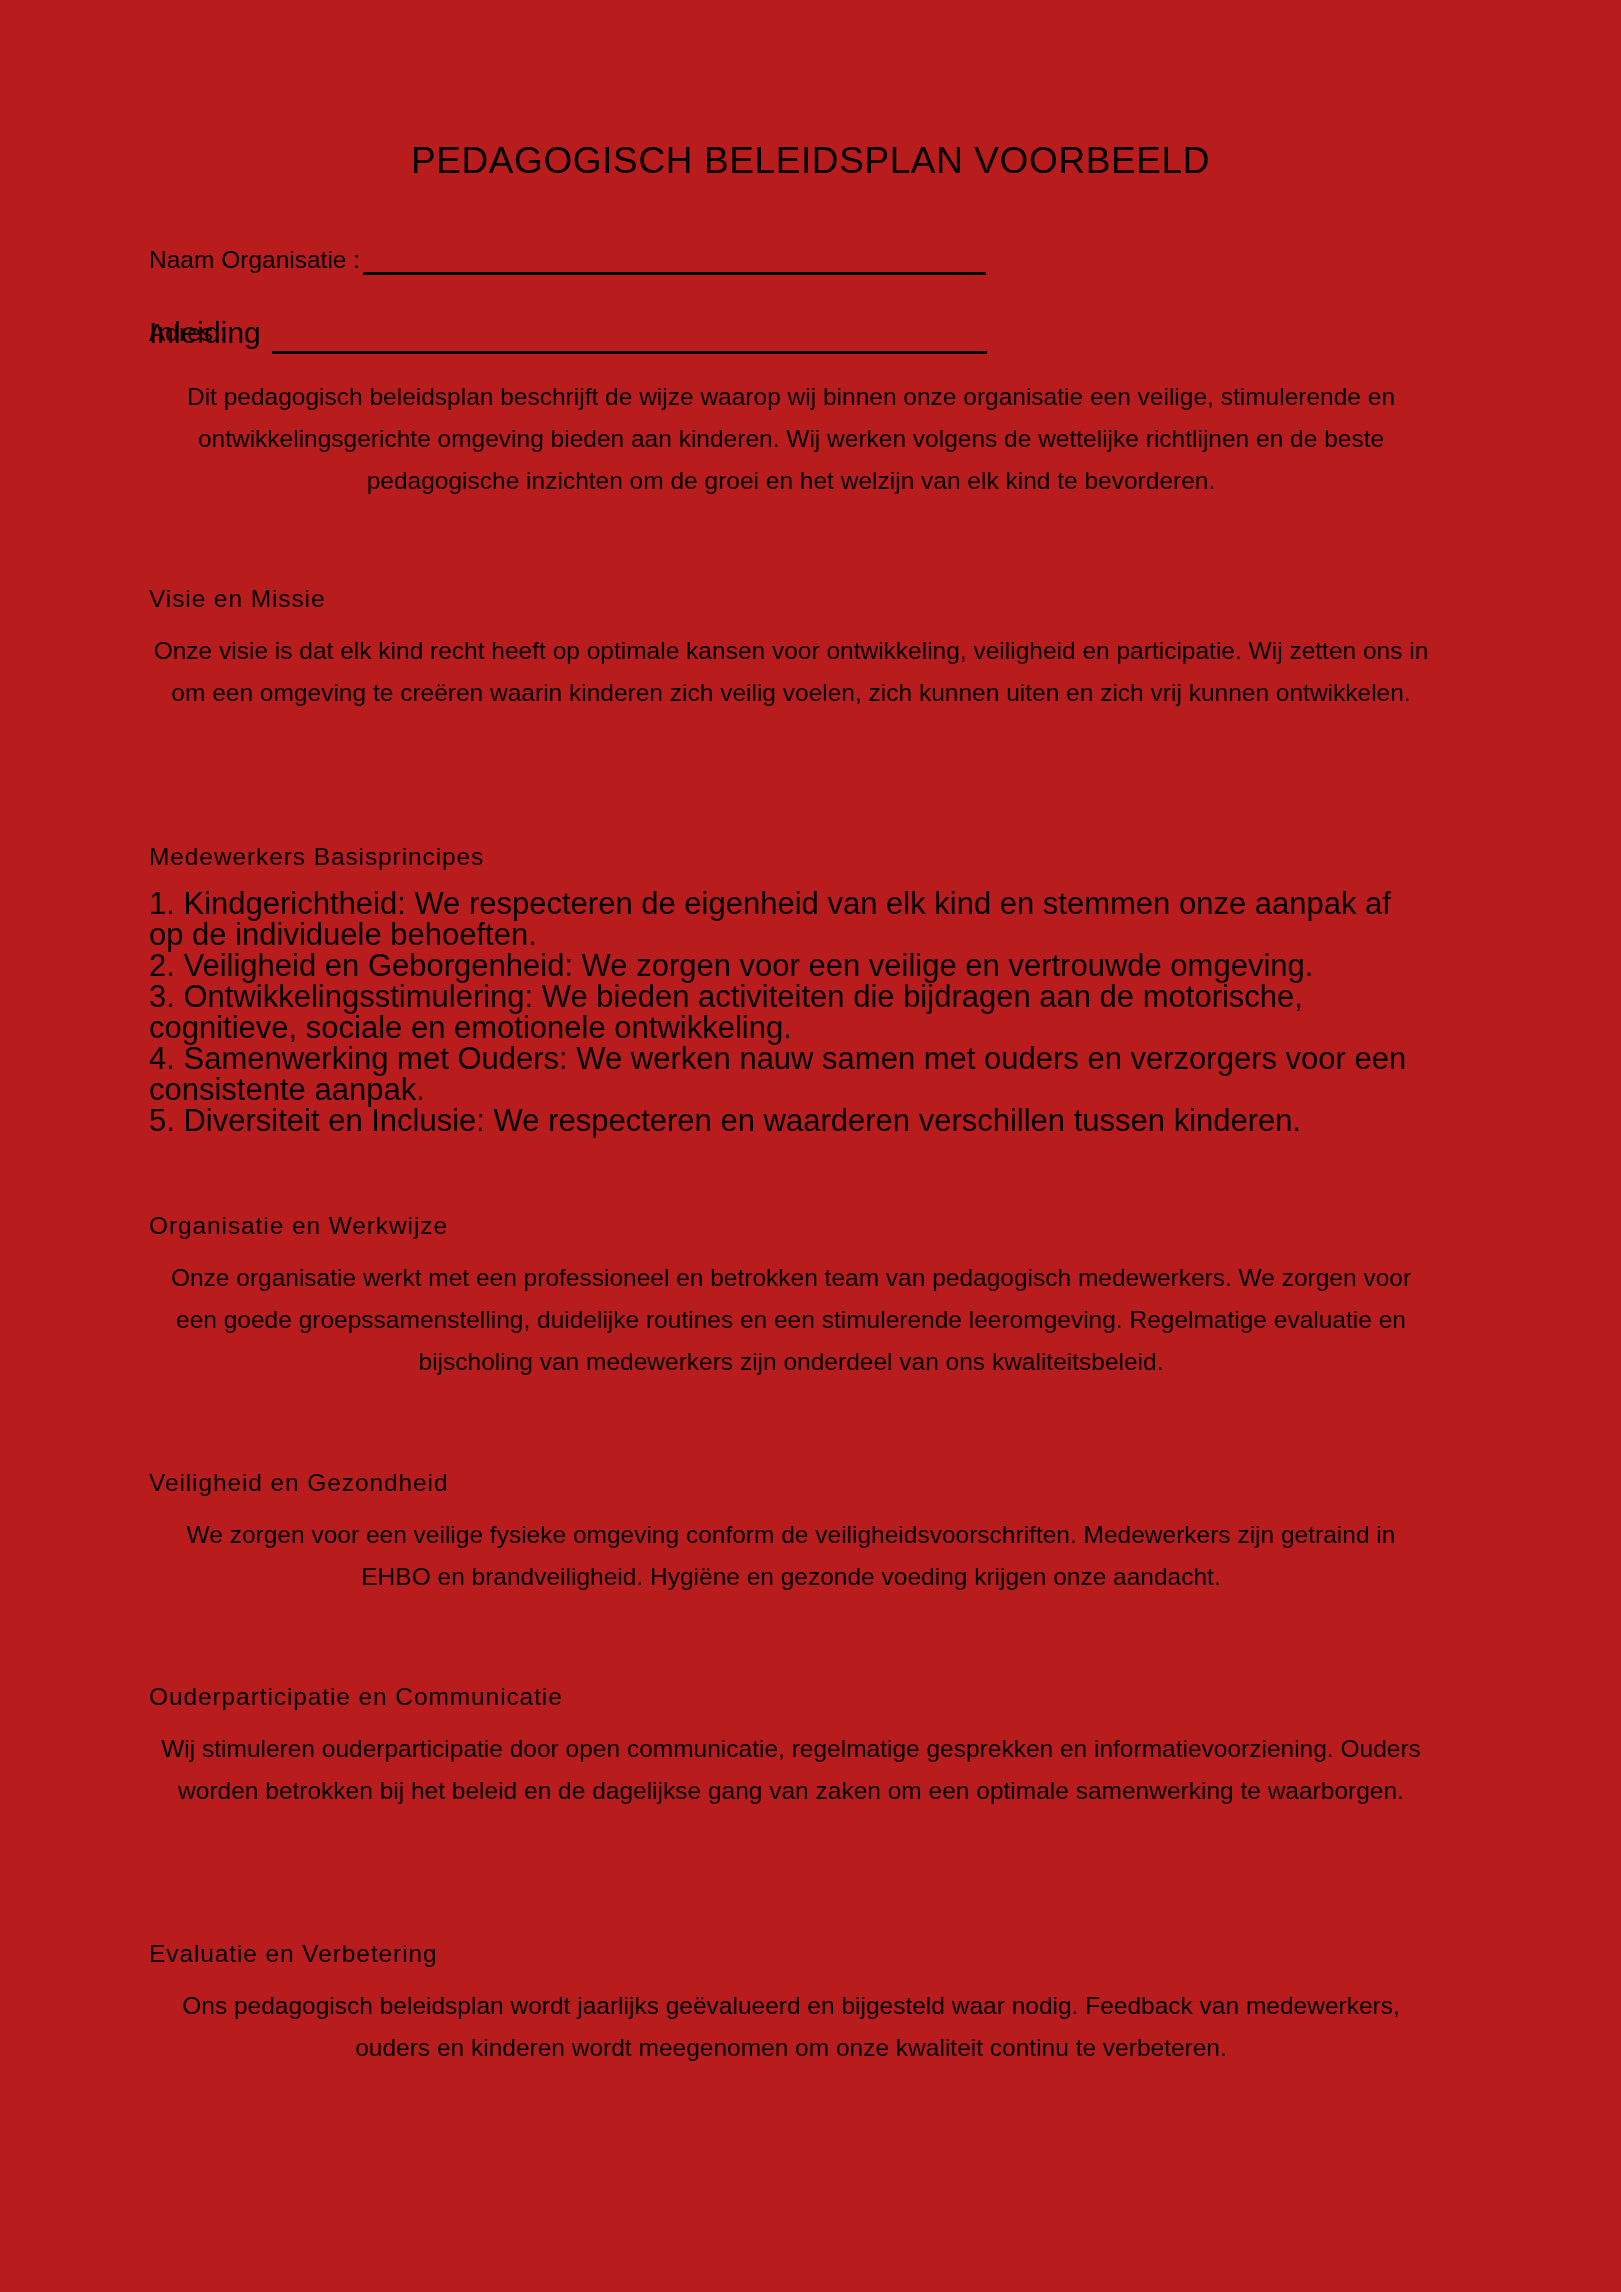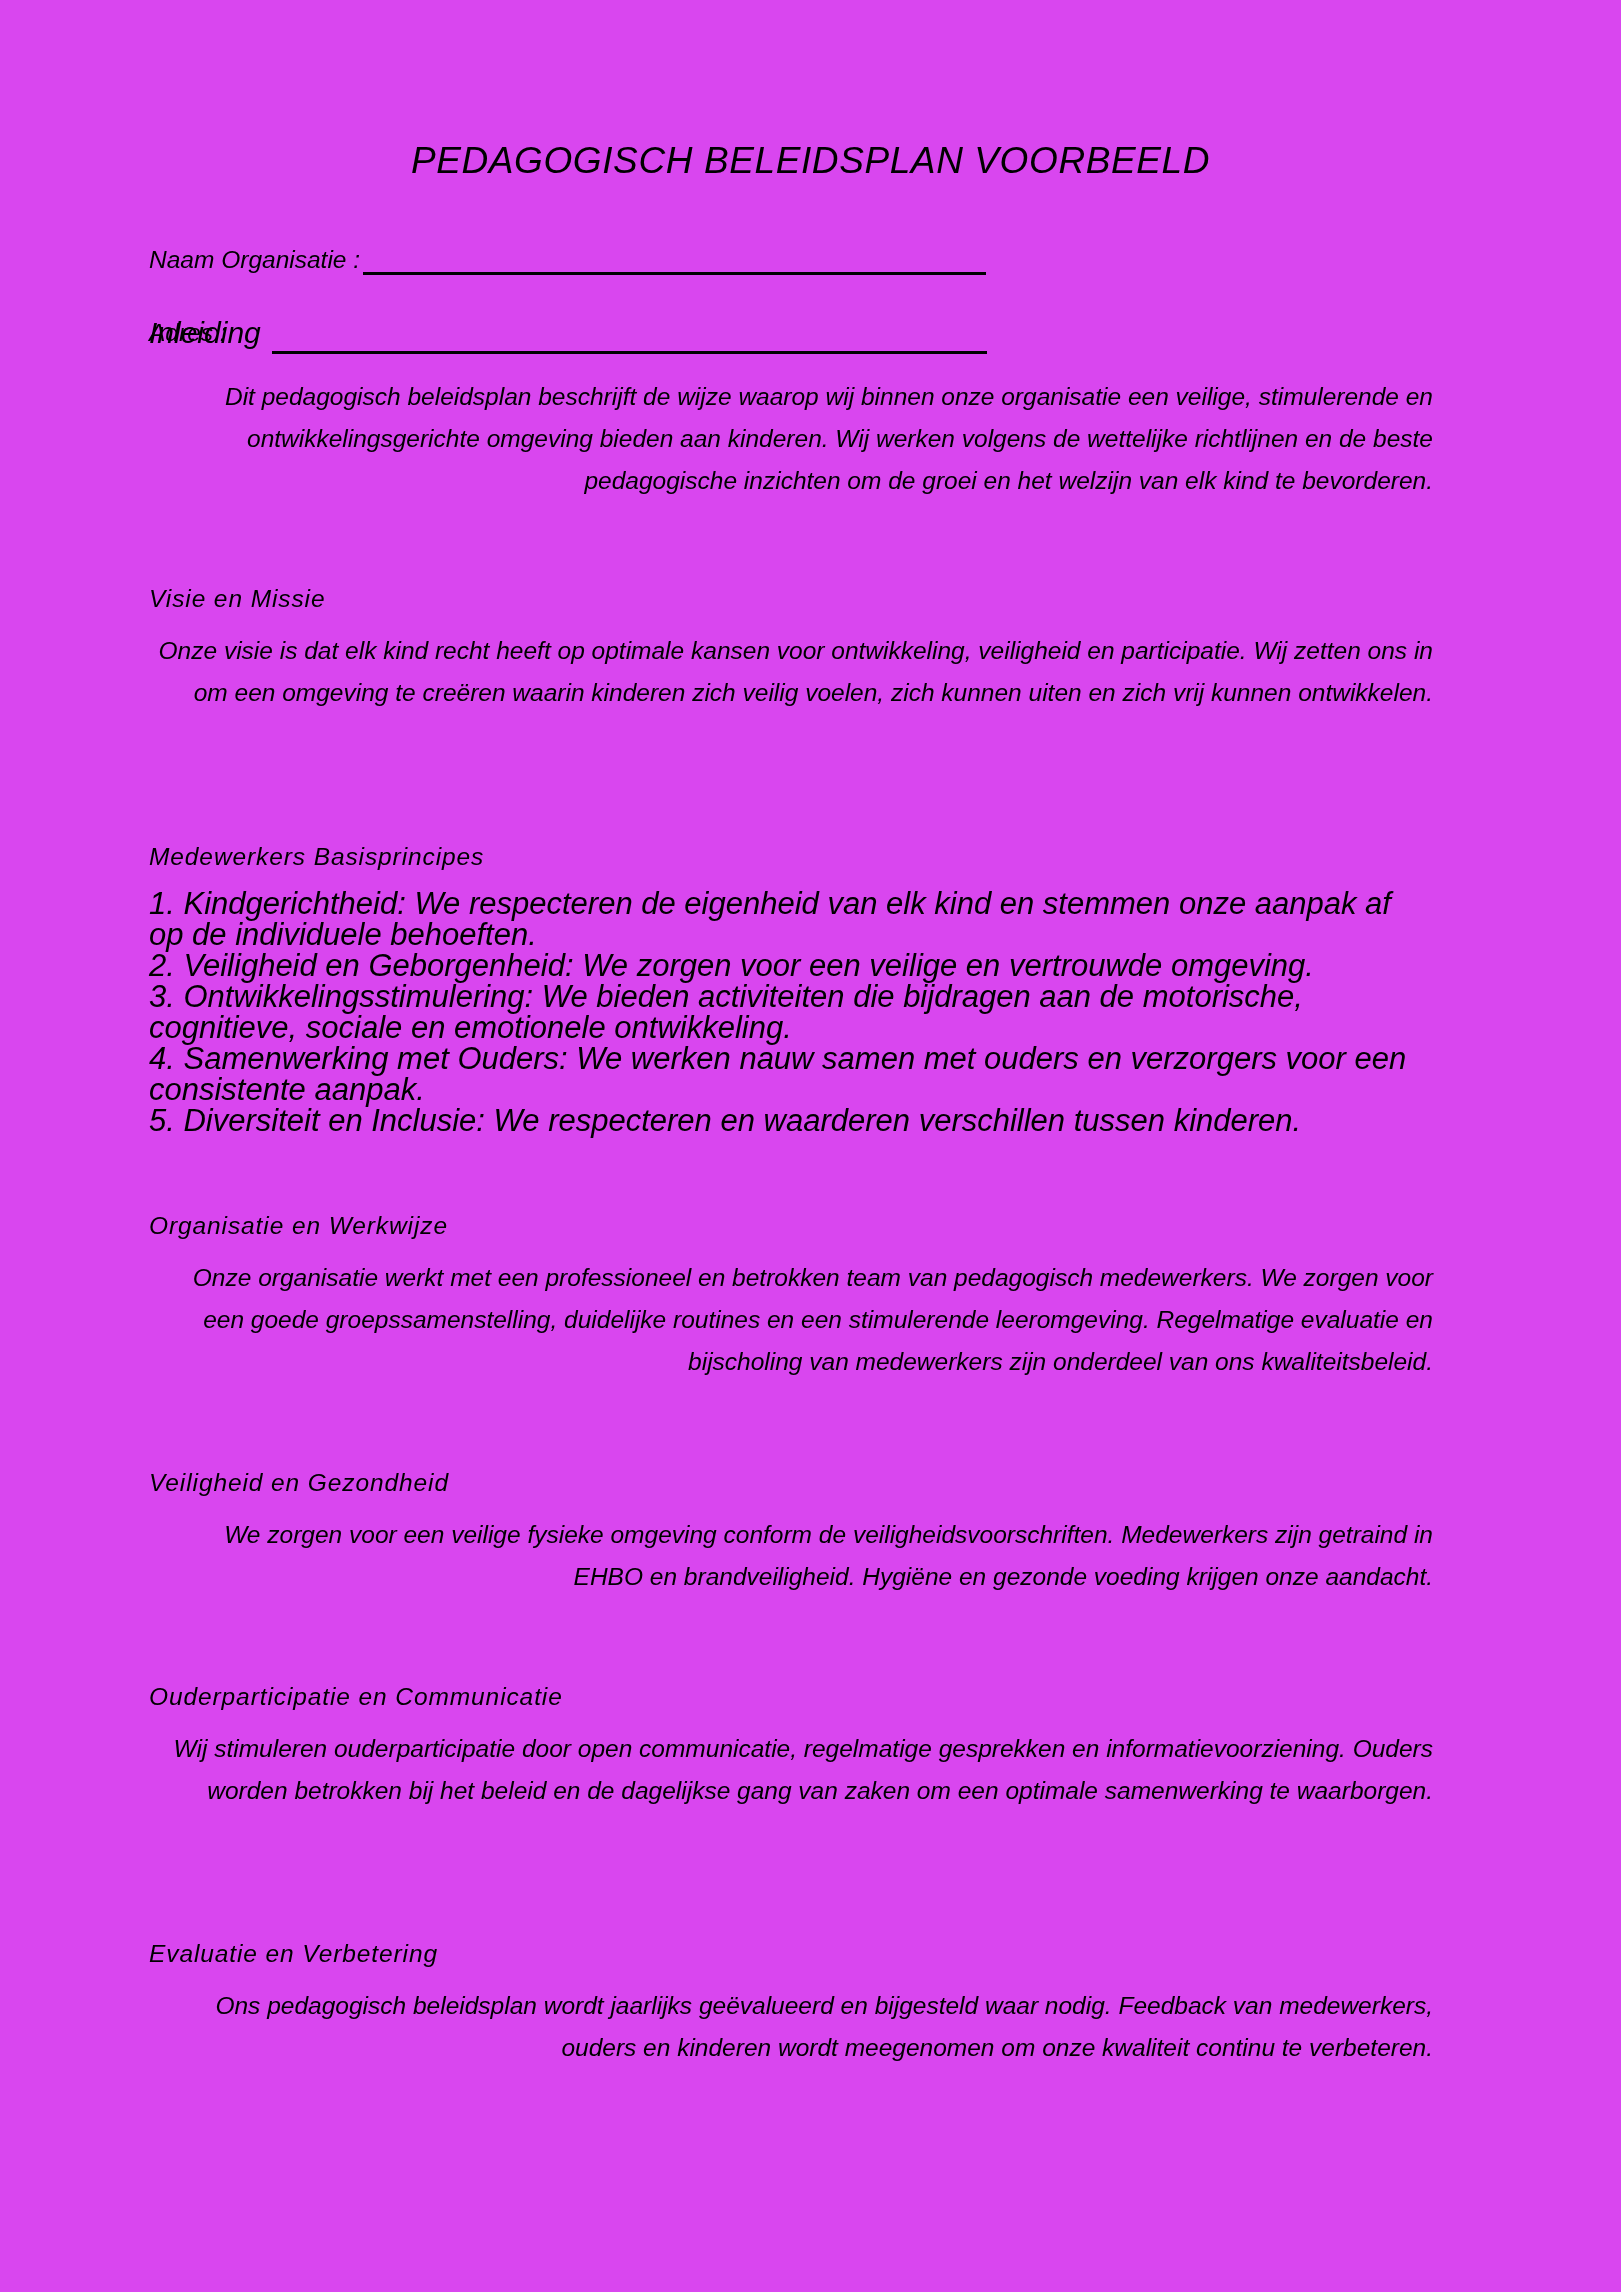--- a/index.html
+++ b/index.html
@@ -11,23 +11,22 @@
     width: 1621px;
     height: 2293px;
     font-family: "Liberation Sans", sans-serif;
     color: #000000;
     -webkit-font-smoothing: antialiased;
   }
   .page {
     position: relative;
     width: 1621px;
     height: 2293px;
-    background: #d946ef;
+    background: #b91c1c;
     overflow: hidden;
-    font-style: italic;
   }
 
   
   .doc-title {
     position: absolute;
     left: 0;
     top: 116px;
     width: 1621px;
     text-align: center;
     font-size: 37px;
@@ -89,21 +88,21 @@
     margin: 0 0 15.7px 0;
     font-size: 24.5px;
     font-weight: 400;
     letter-spacing: 0.9px;
     line-height: 31px;
   }
   p.body-text {
     margin: 0;
     font-size: 24.5px;
     line-height: 42px;
-    text-align: right;
+    text-align: center;
   }
   .list-text {
     margin: 0;
     font-size: 31px;
     line-height: 31px;
     text-align: left;
     white-space: pre-line;
   }
 </style>
 </head>

